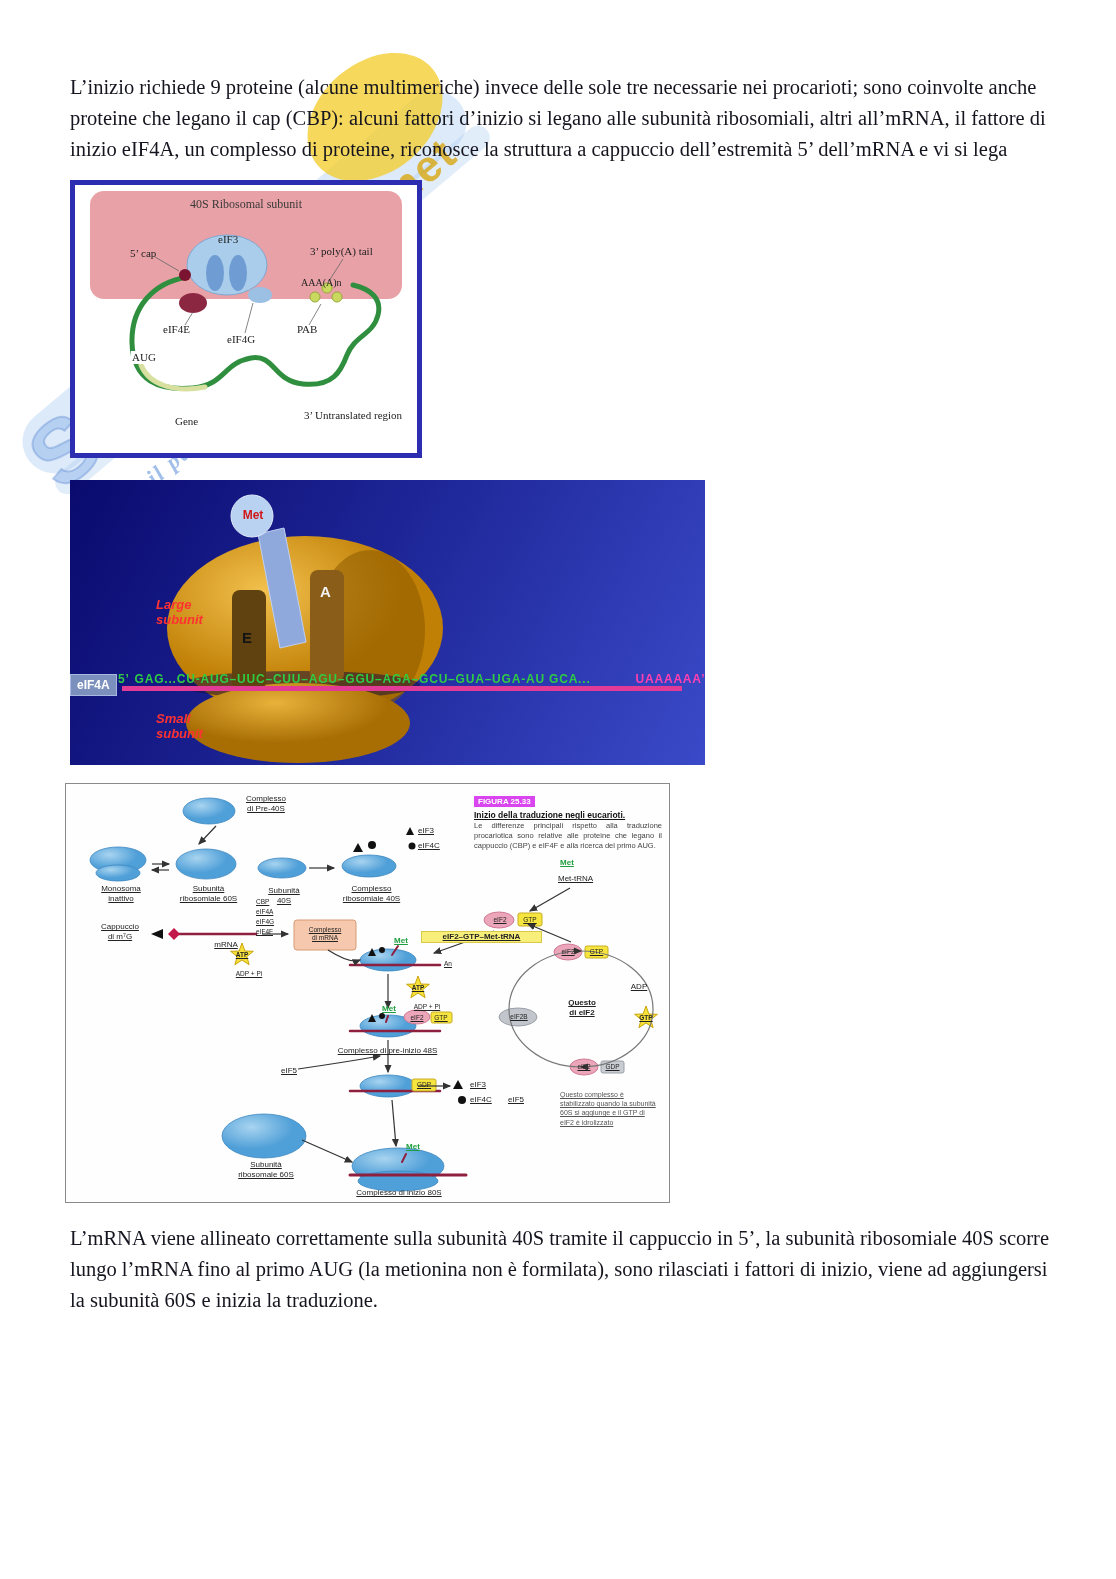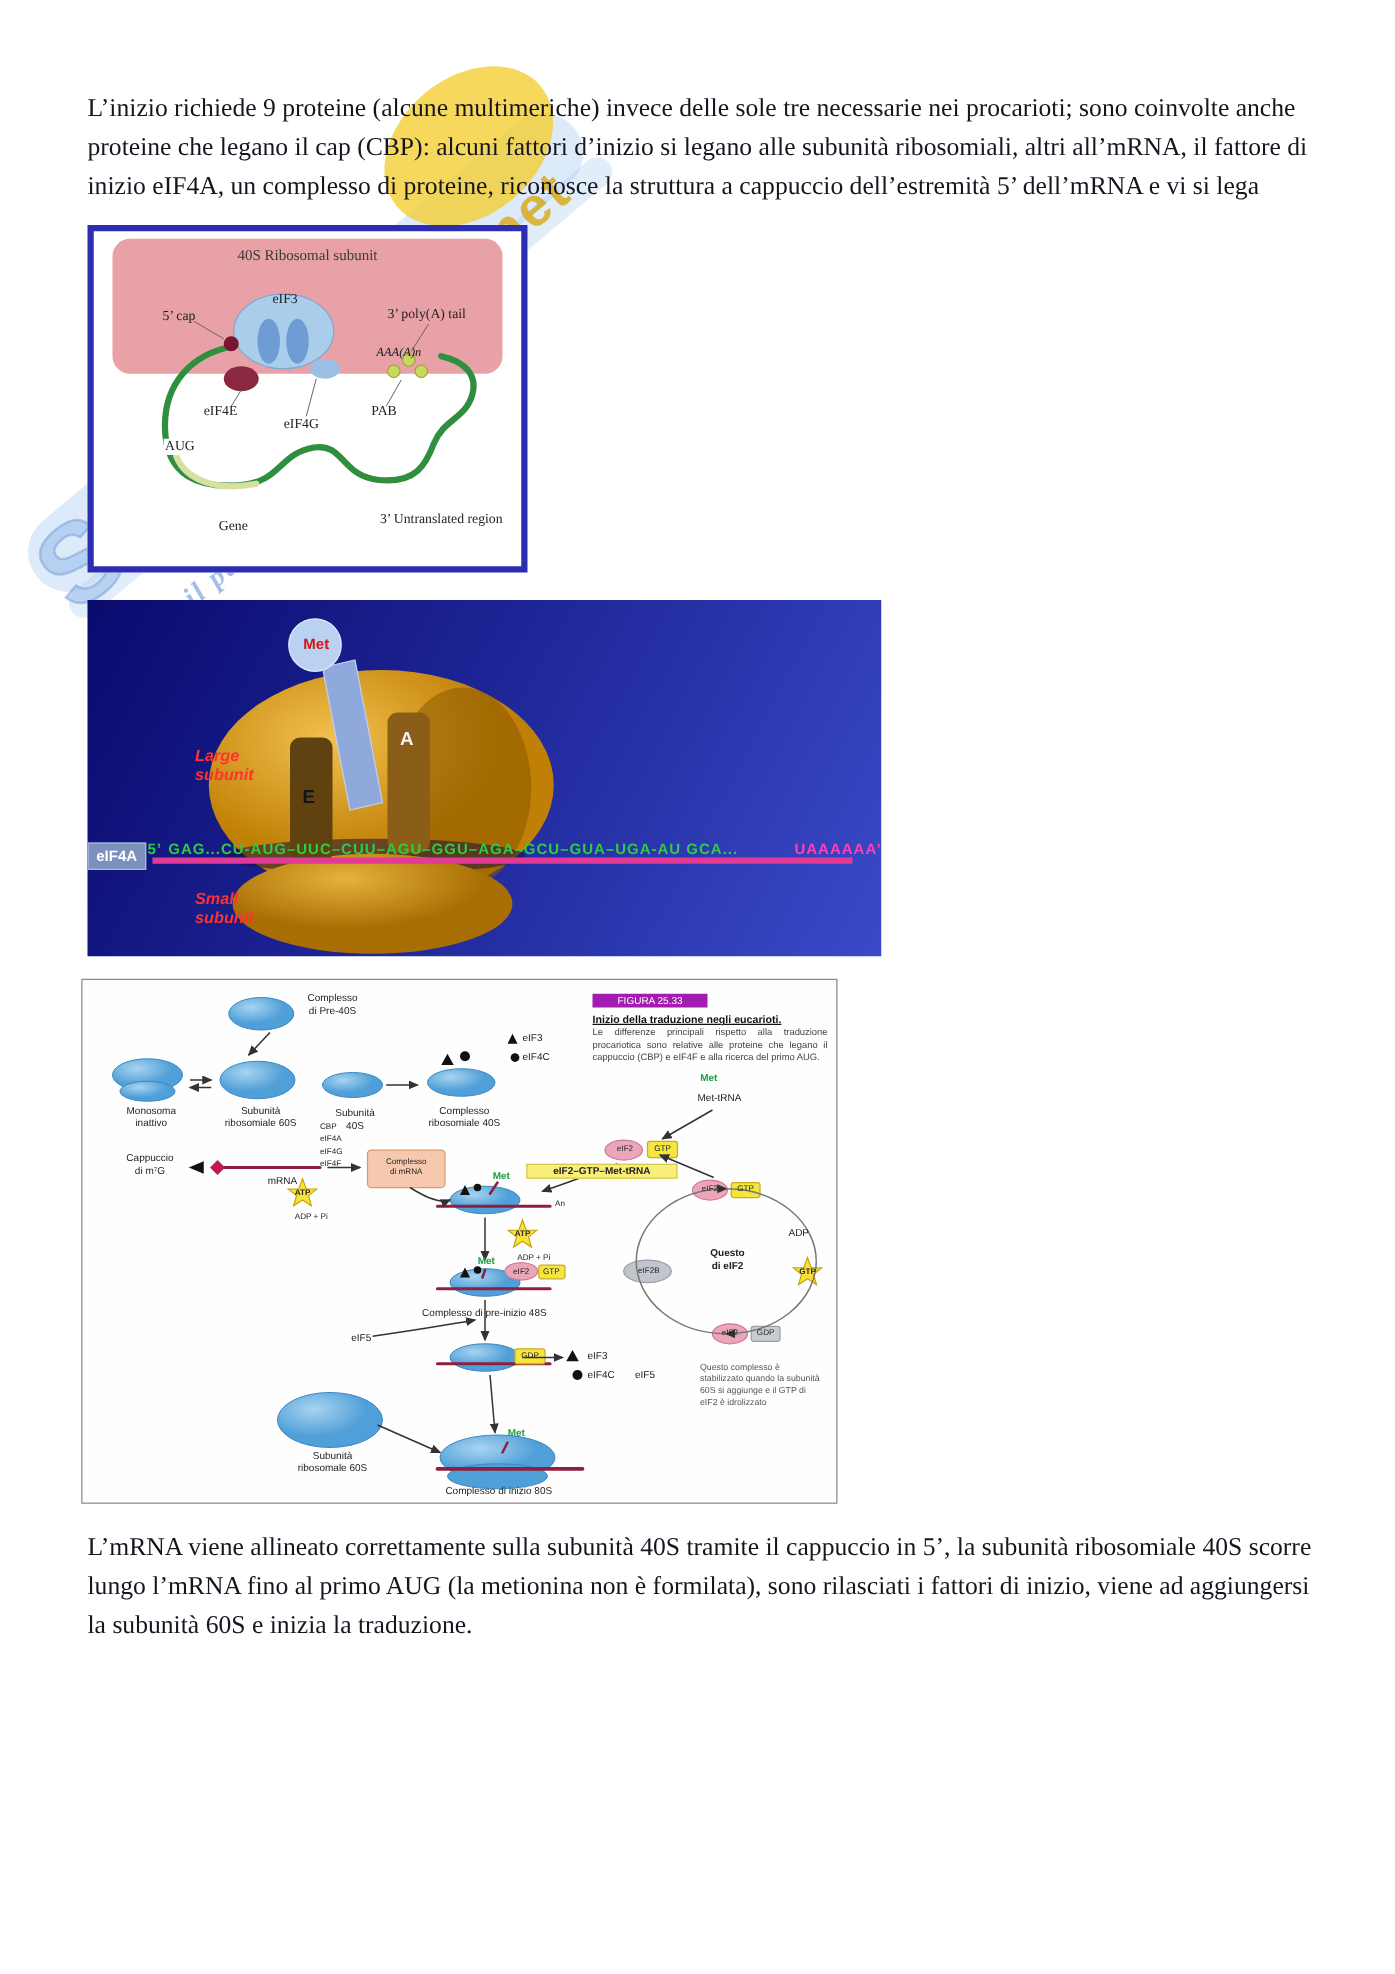--- a/index.html
+++ b/index.html
@@ -44,29 +44,29 @@
   .f2lbl.siteA{color:#f2f2f2;font-size:15px;}
   .eif4a-badge{position:absolute;left:0;top:194px;padding:3px 6px;background:#7b90bd;border:1px solid #a8b8e0;
                color:#fff;font:bold 12px "Liberation Sans",sans-serif;}
   .seqrow{position:absolute;left:48px;top:192px;right:2px;display:flex;gap:5px;align-items:baseline;
           font:bold 12px "Liberation Sans",sans-serif;letter-spacing:.8px;white-space:nowrap;}
   .seqrow .g{color:#2ecc44;}
   .seqrow .m{color:#ff40b0;padding-left:40px;}
 
   
   .fig3{width:603px;height:418px;border:1px solid #8a8a8a;background:#fefefe;margin:18px 0 0 65px;}
-  .f3lbl{position:absolute;font:8px/1.2 "Liberation Sans",sans-serif;color:#222;text-align:center;white-space:pre-line;}
+  .f3lbl{position:absolute;font:8px/1.2 "Liberation Sans",sans-serif;color:#222;text-align:center;white-space:pre-line;text-decoration:underline;}
   .f3lbl.tiny{font-size:6.5px;}
   .f3lbl.ta-l{text-align:left;}
   .f3lbl.green{color:#1e9e3e;font-weight:bold;}
   .f3lbl.bold{font-weight:bold;}
   .f3lbl.hl{background:#f7ef7a;border:1px solid #d8c94a;padding:0 2px;font-weight:bold;}
   .f3lbl.note{font-size:7px;color:#555;text-align:left;line-height:1.3;}
   .f3cap{position:absolute;left:408px;top:6px;width:188px;font-family:"Liberation Sans",sans-serif;z-index:2;}
-  .f3cap .tag{display:inline-block;background:#a21caf;color:#fff;font-size:8px;font-weight:normal;padding:1px 20px;}
+  .f3cap .tag{display:inline-block;background:#d946ef;color:#fff;font-size:8px;font-weight:bold;padding:1px 4px;}
   .f3cap .ttl{font-size:8.5px;font-weight:bold;color:#111;margin-top:2px;text-decoration:underline;}
   .f3cap .bd{font-size:7.5px;color:#444;line-height:1.3;text-align:justify;margin-top:1px;}
   svg{position:absolute;left:0;top:0;}
 </style>
 </head>
 <body>
 
 <div class="page">
 
   <div class="watermark">
@@ -99,21 +99,21 @@
             <path d="M 268 74 L 254 96"></path>
             <path d="M 110 140 L 118 127"></path>
           <path d="M 170 148 L 178 118"></path>
             <path d="M 234 140 L 246 119"></path>
         </g>
       </svg>
       <div class="f1title">40S Ribosomal subunit</div>
       <div class="f1lbl" style="left:55px;top:62px;">5’ cap</div>
       <div class="f1lbl" style="left:143px;top:48px;">eIF3</div>
       <div class="f1lbl" style="left:235px;top:60px;">3’ poly(A) tail</div>
-      <div class="f1lbl" style="left:226px;top:92px;font-size:10px;font-style:italic;">AAA(A)n</div>
+      <div class="f1lbl" style="left:226px;top:92px;font-size:10px;">AAA(A)n</div>
       <div class="f1lbl" style="left:88px;top:138px;">eIF4E</div>
       <div class="f1lbl" style="left:152px;top:148px;">eIF4G</div>
       <div class="f1lbl" style="left:222px;top:138px;">PAB</div>
       <div class="f1lbl" style="left:56px;top:166px;background:#fff;padding:0 1px;">AUG</div>
       <div class="f1lbl" style="left:100px;top:230px;">Gene</div>
       <div class="f1lbl wrap" style="left:228px;top:224px;width:100px;">3’ Untranslated region</div>
     </div>
 
     <div class="fig fig2">
       <svg width="635" height="285" viewBox="0 0 635 285">

